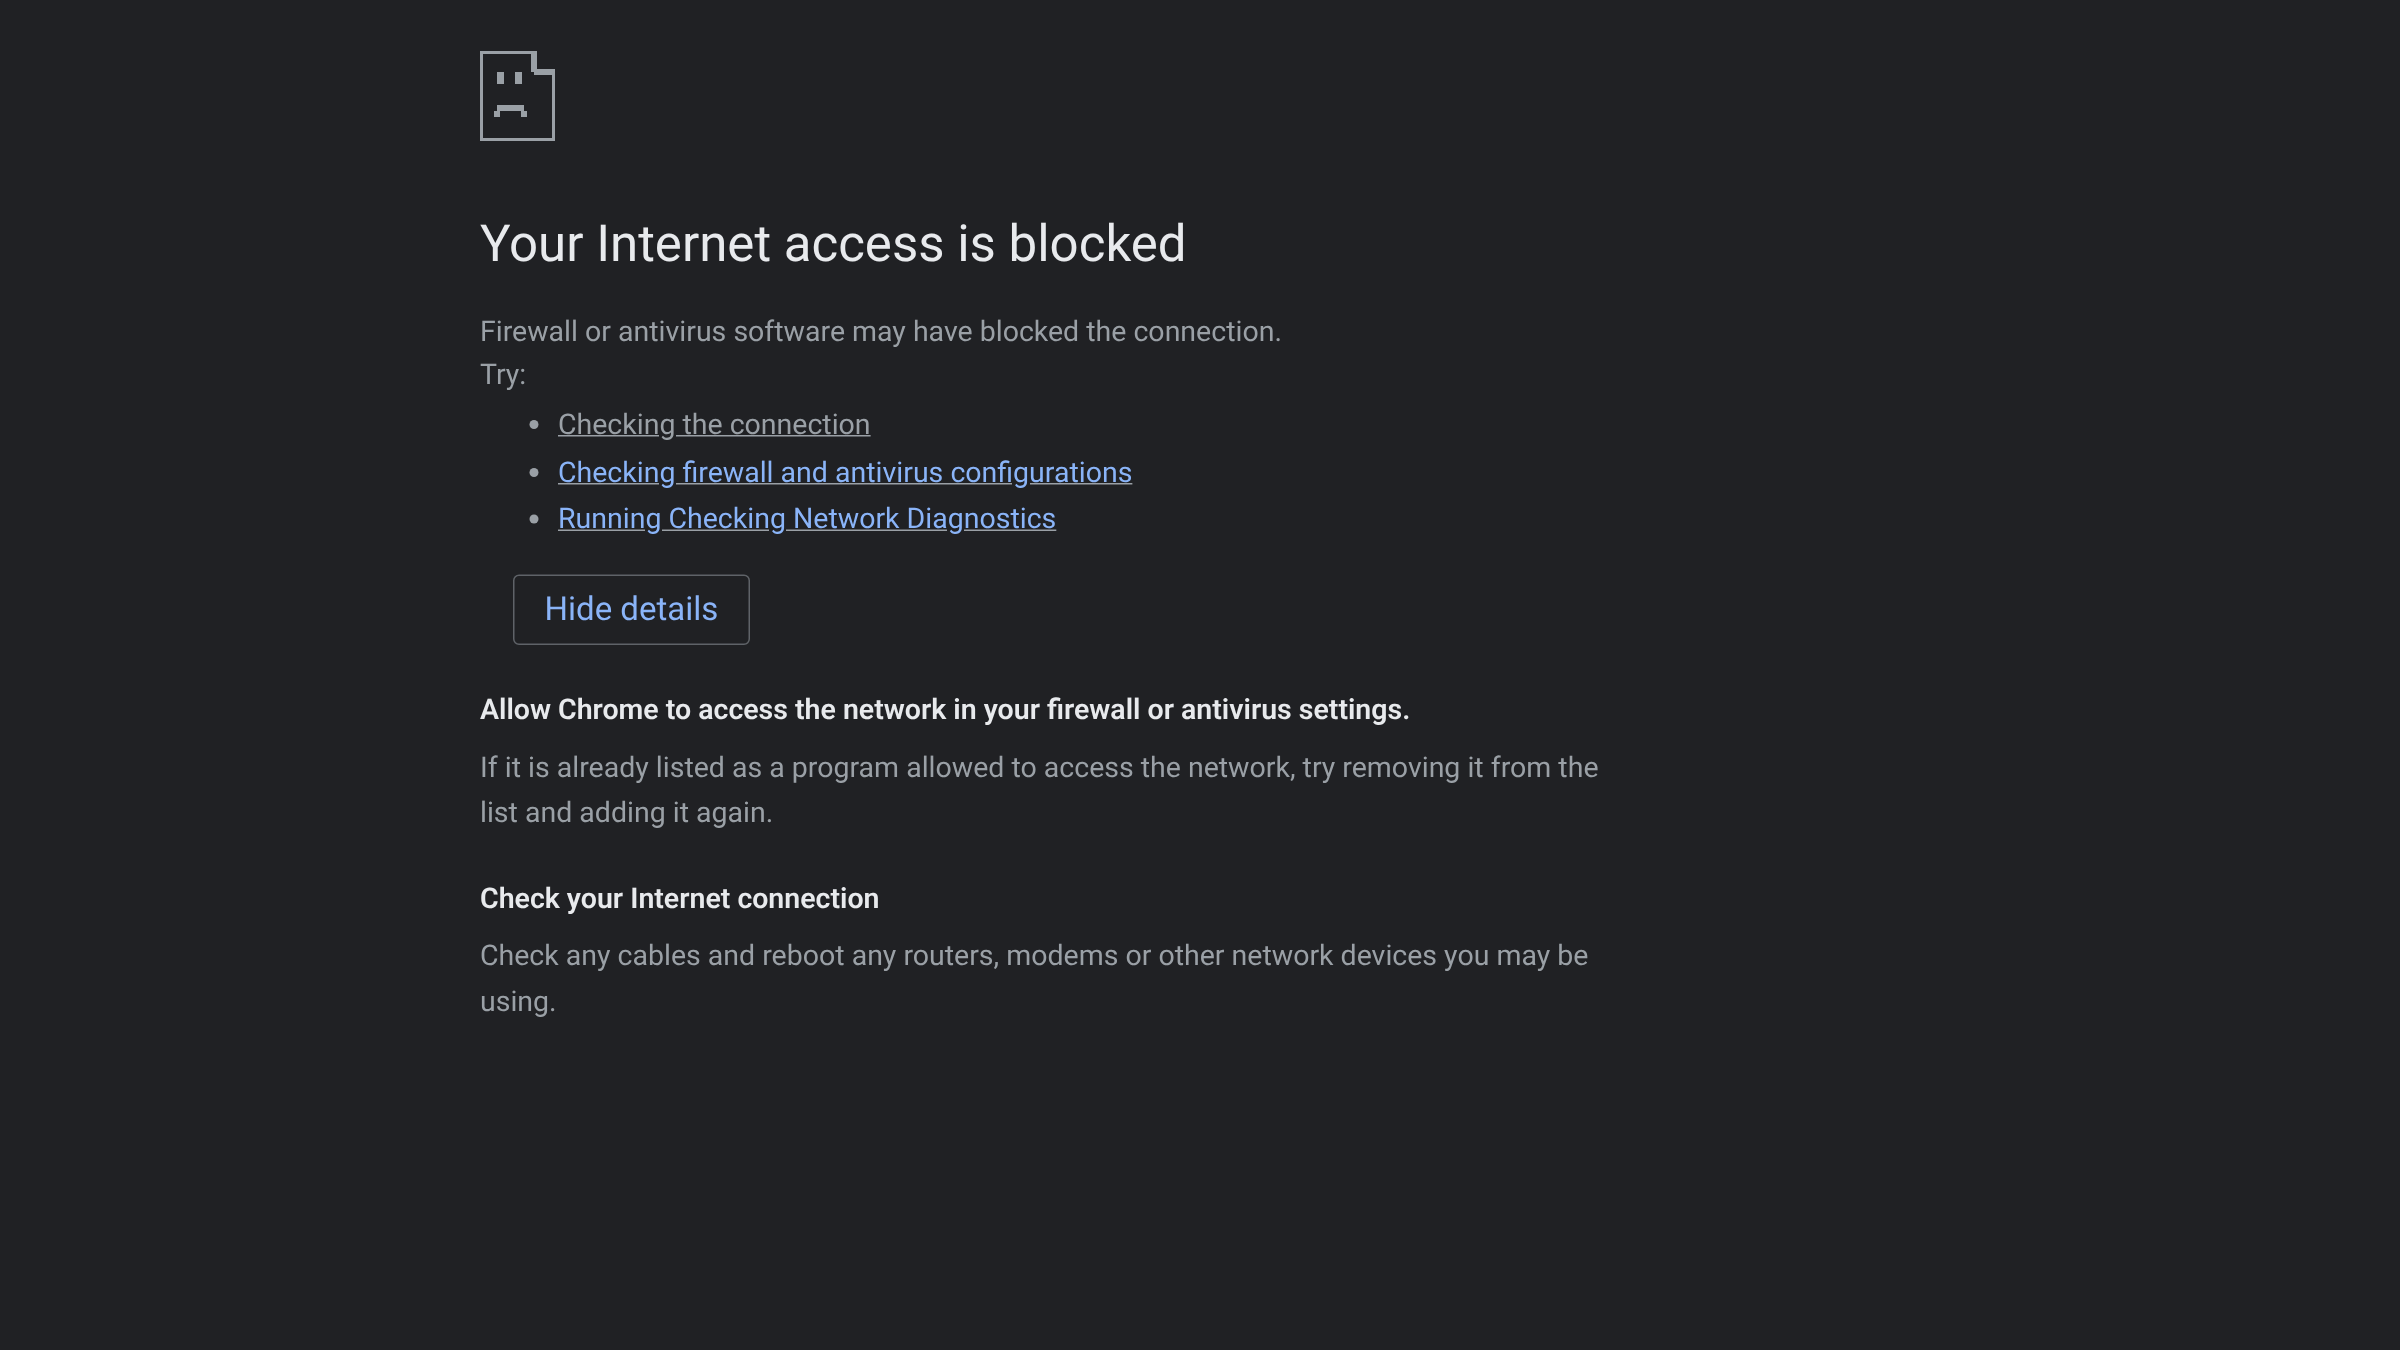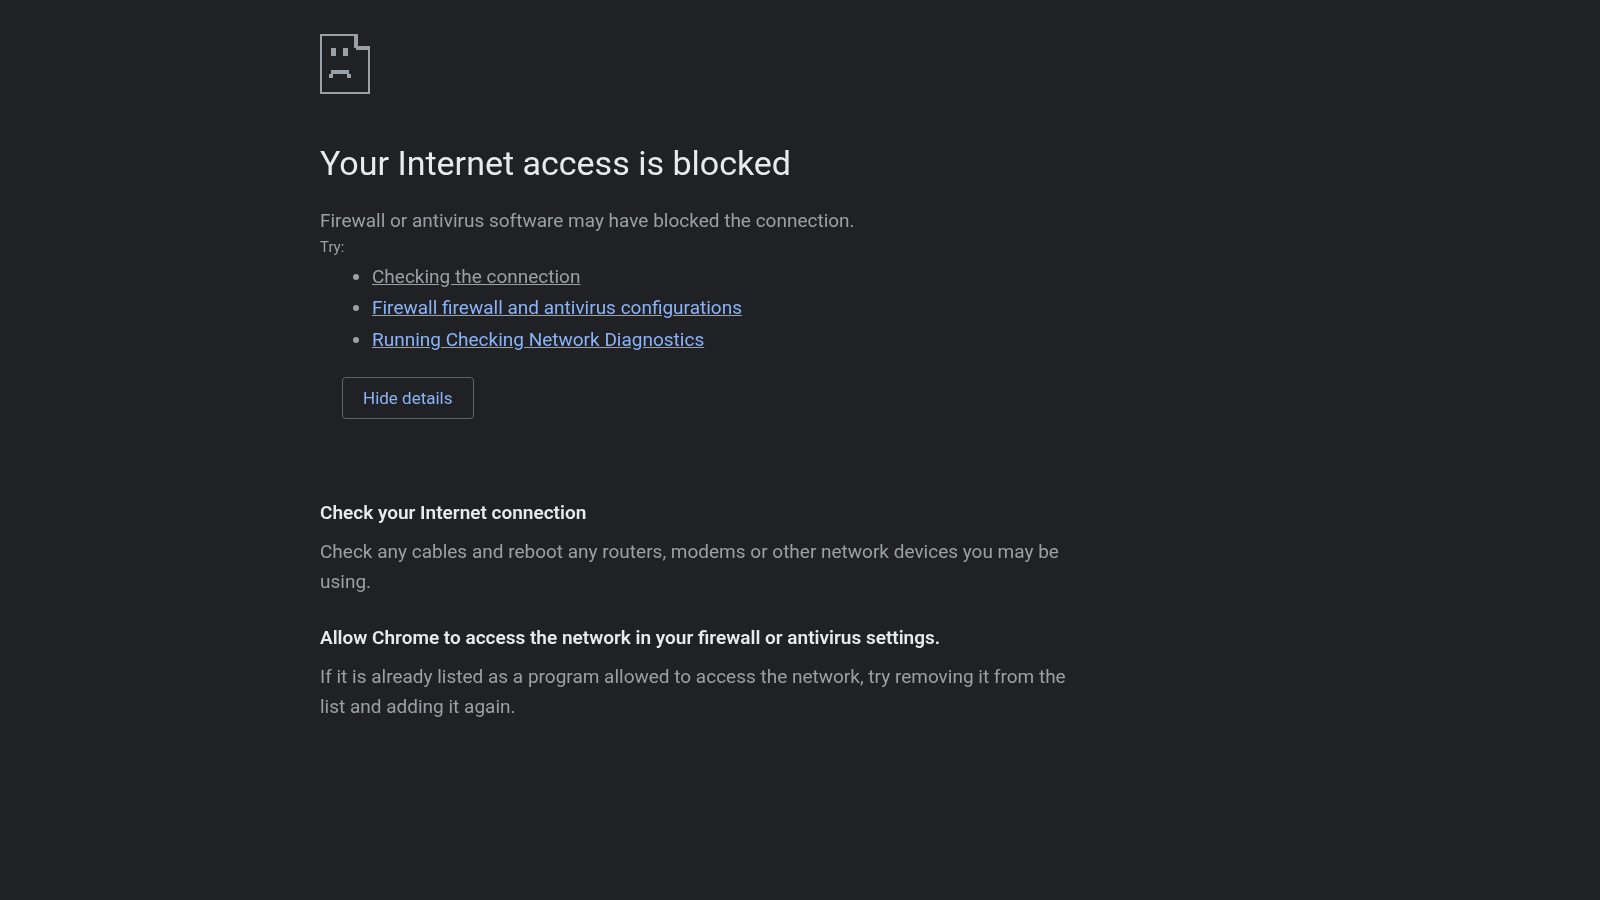--- a/index.html
+++ b/index.html
@@ -33,21 +33,21 @@
       line-height: 1.25;
       margin-bottom: 22px;
     }
     .subtext {
       color: #9aa0a6;
       font-size: 19px;
       line-height: 1.5;
     }
     .try-label {
       color: #9aa0a6;
-      font-size: 15px;
+      font-size: 19px;
       line-height: 1.6;
     }
     ul.suggestions {
       list-style: disc;
       padding-left: 52px;
       margin-top: 2px;
       margin-bottom: 22px;
     }
     ul.suggestions li {
       color: #9aa0a6;
@@ -63,26 +63,26 @@
     .error-code {
       color: #9aa0a6;
       font-size: 16px;
       margin-top: 18px;
       margin-bottom: 80px;
     }
     .details-button {
       background: transparent;
       border: 1px solid #5f6368;
       color: #8ab4f8;
-      font-size: 17px;
+      font-size: 22px;
       padding: 10px 20px;
       border-radius: 4px;
       cursor: pointer;
       margin-left: 22px;
-      margin-bottom: 81px;
+      margin-bottom: 30px;
       font-family: inherit;
       text-align: center;
     }
     .detail-section {
       margin-bottom: 28px;
     }
     .detail-title {
       color: #e8eaed;
       font-size: 19px;
       font-weight: 600;
@@ -126,35 +126,35 @@
 
   <p class="subtext">Firewall or antivirus software may have blocked the connection.</p>
 
   <div>
     <p class="try-label">Try:</p>
     <ul class="suggestions">
       <li>
         <span>Checking the connection</span>
       </li>
       <li>
-        <a href="#">Firewall firewall and antivirus configurations</a>
+        <a href="#">Checking firewall and antivirus configurations</a>
       </li>
       <li>
         <a href="#">Running Checking Network Diagnostics</a>
       </li>
     </ul>
   </div>
 
 
   <button class="details-button">Hide details</button>
 
   <div>
     <div class="detail-section">
+      <p class="detail-title">Allow Chrome to access the network in your firewall or antivirus settings.</p>
+      <p class="detail-body">If it is already listed as a program allowed to access the network, try removing it from the list and adding it again.</p>
+    </div>
+    <div class="detail-section">
       <p class="detail-title">Check your Internet connection</p>
       <p class="detail-body">Check any cables and reboot any routers, modems or other network devices you may be using.</p>
-    </div>
-    <div class="detail-section">
-      <p class="detail-title">Allow Chrome to access the network in your firewall or antivirus settings.</p>
-      <p class="detail-body">If it is already listed as a program allowed to access the network, try removing it from the list and adding it again.</p>
     </div>
   </div>
 
 </div>
 
 </body></html>

